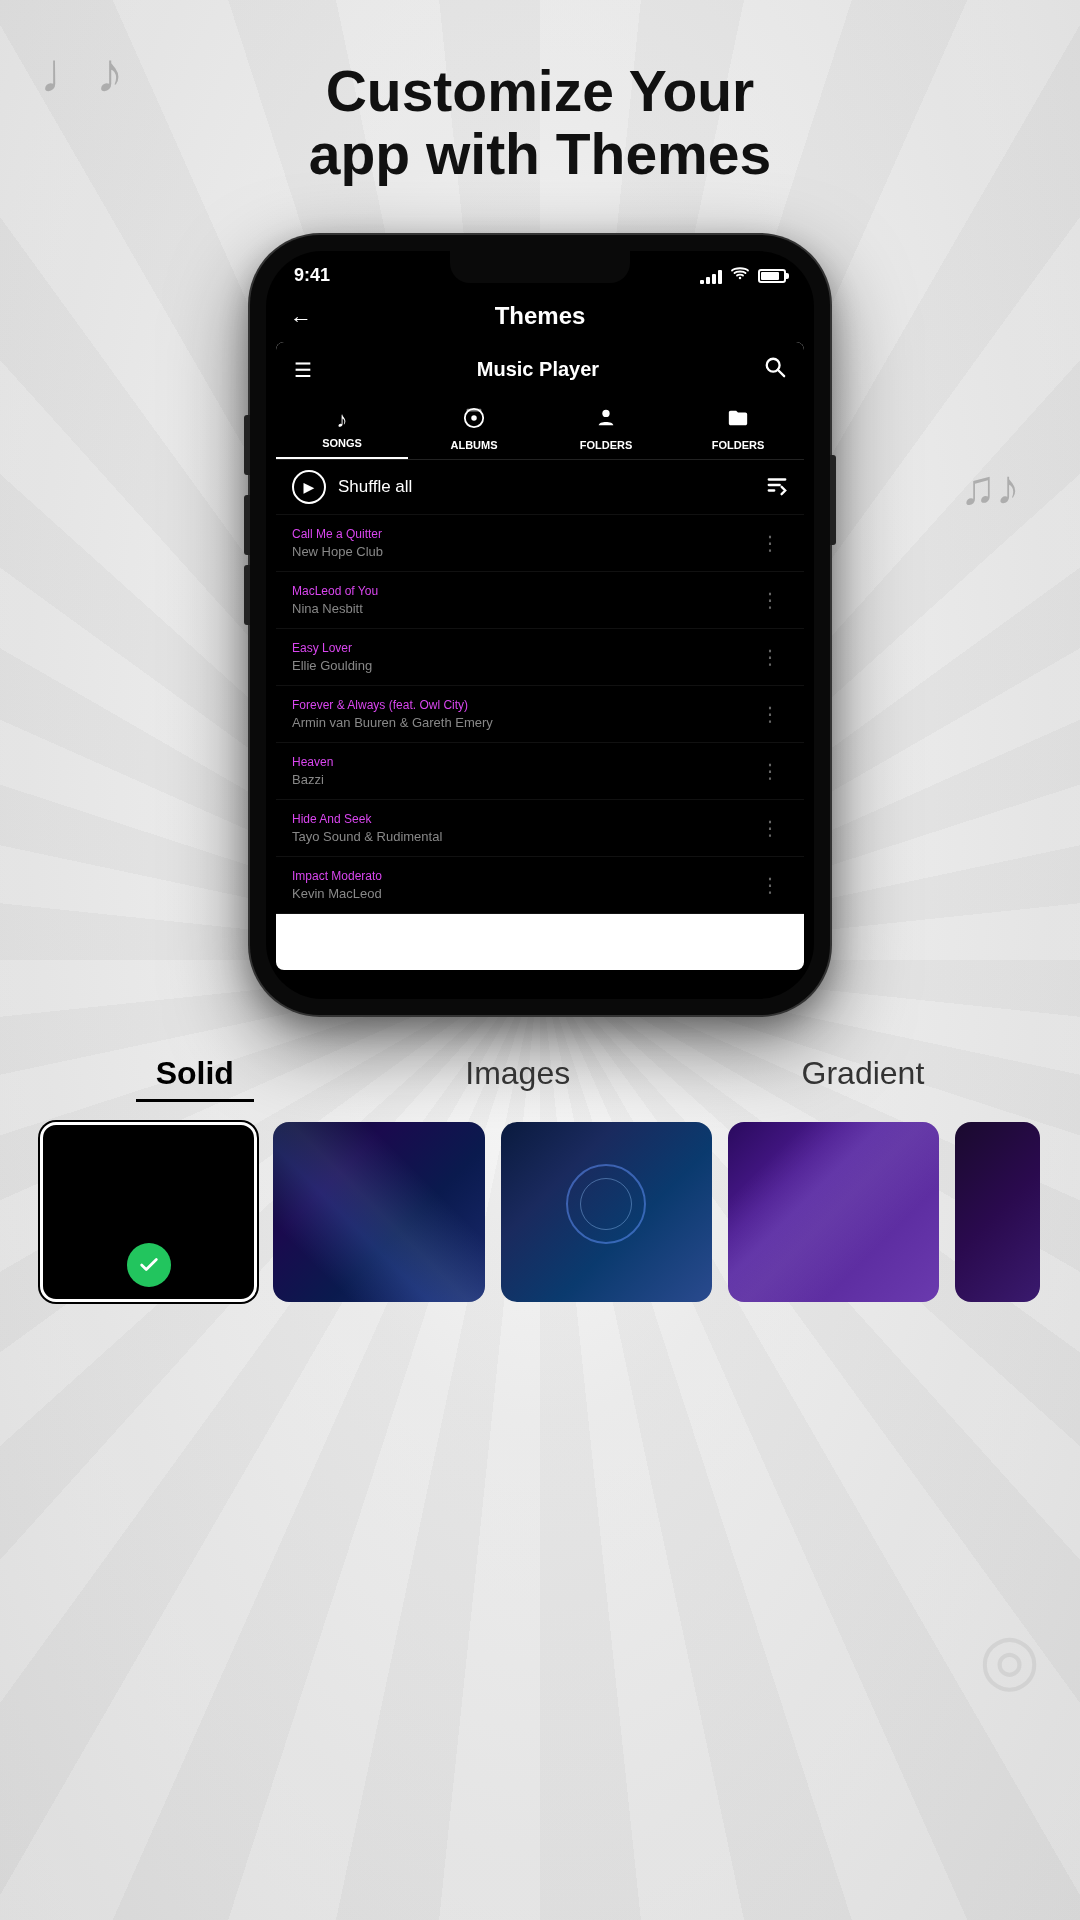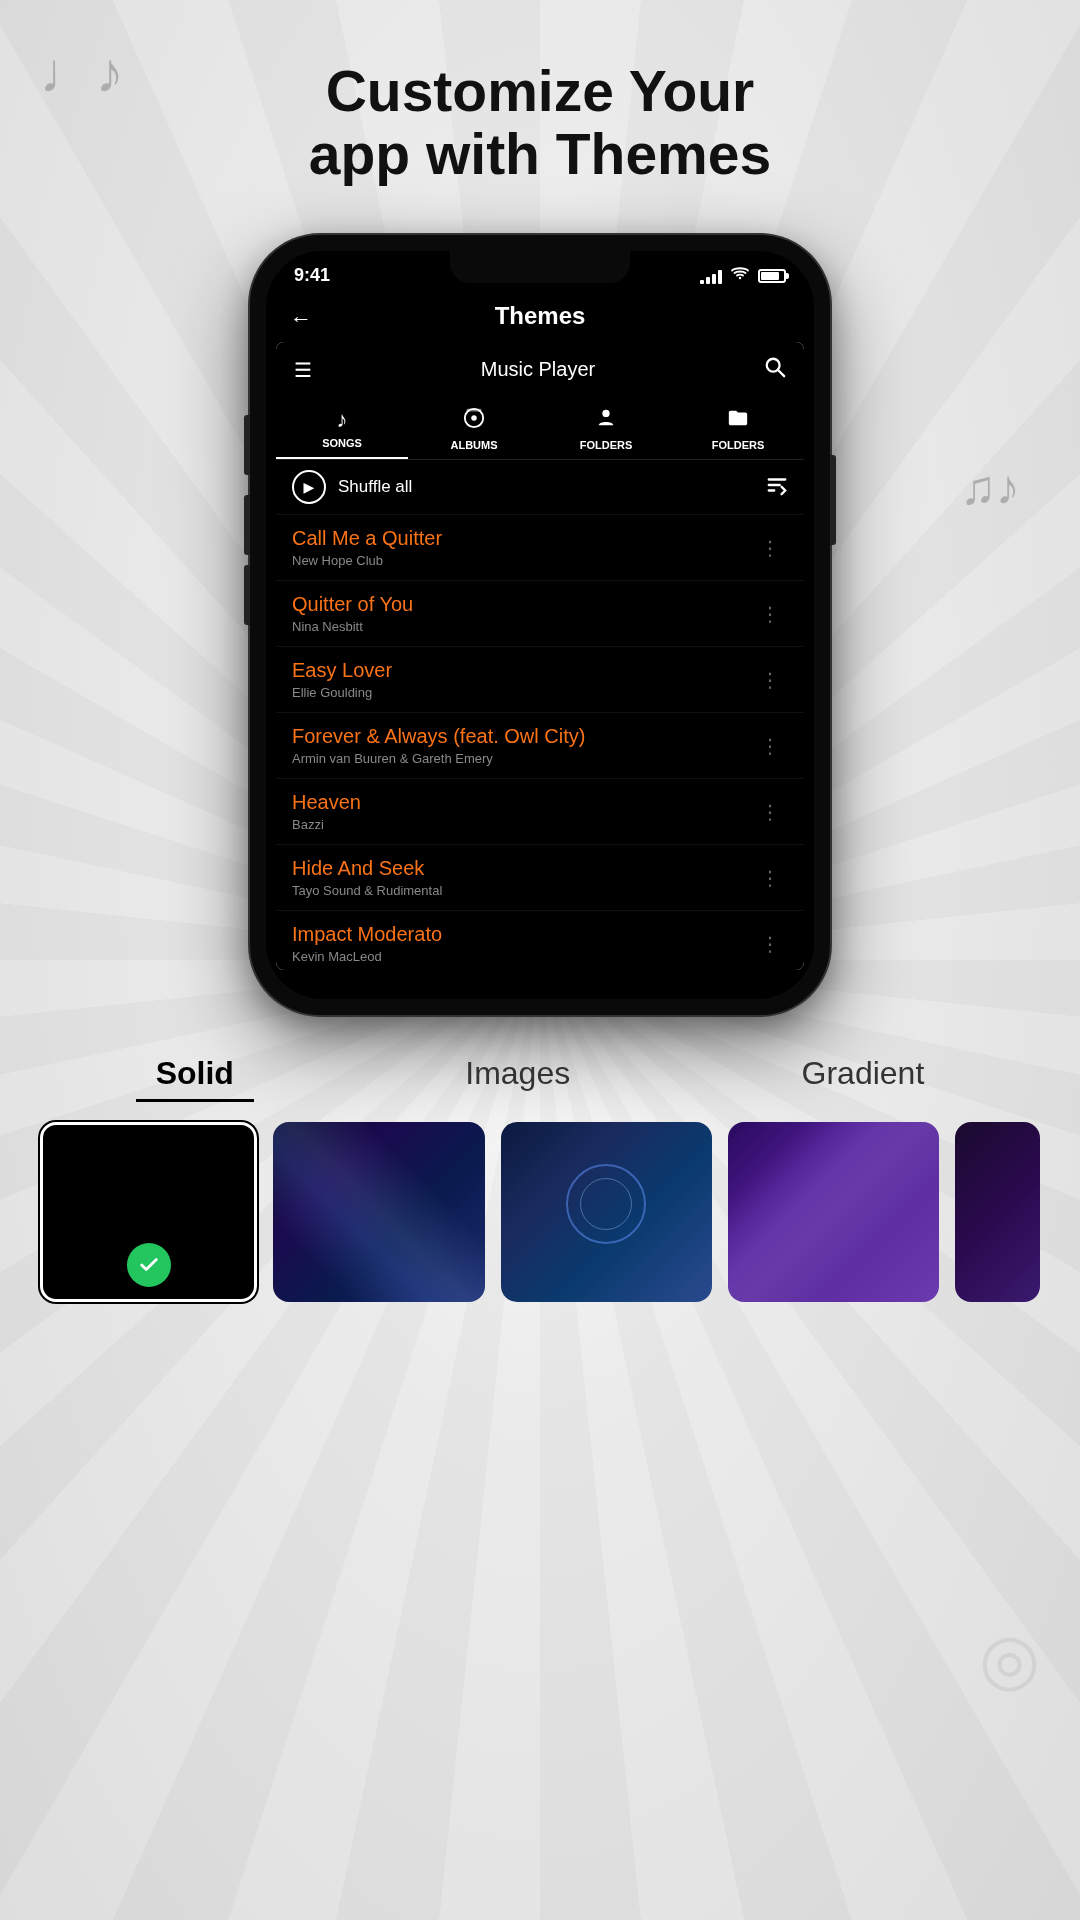--- a/index.html
+++ b/index.html
@@ -233,21 +233,21 @@
       padding: 14px 18px;
     }
 
     .hamburger-icon {
       font-size: 20px;
       color: #fff;
     }
 
     .inner-title {
       font-size: 20px;
-      font-weight: 400;
+      font-weight: 700;
       color: #fff;
     }
 
     .search-icon-inner {
       font-size: 20px;
       color: #fff;
     }
 
     
     .tabs {
@@ -333,22 +333,22 @@
       justify-content: space-between;
       padding: 12px 16px;
       border-bottom: 1px solid #111;
     }
 
     .song-info {
       flex: 1;
     }
 
     .song-title {
-      color: #f97316;
-      font-size: 20px;
+      color: #d946ef;
+      font-size: 12px;
       font-weight: 500;
       margin-bottom: 3px;
     }
 
     .song-artist {
       color: #888;
       font-size: 13px;
     }
 
     .more-dots {
@@ -596,21 +596,21 @@
         <div class="song-list">
           <div class="song-item">
             <div class="song-info">
               <div class="song-title">Call Me a Quitter</div>
               <div class="song-artist">New Hope Club</div>
             </div>
             <span class="more-dots">⋮</span>
           </div>
           <div class="song-item">
             <div class="song-info">
-              <div class="song-title">Quitter of You</div>
+              <div class="song-title">MacLeod of You</div>
               <div class="song-artist">Nina Nesbitt</div>
             </div>
             <span class="more-dots">⋮</span>
           </div>
           <div class="song-item">
             <div class="song-info">
               <div class="song-title">Easy Lover</div>
               <div class="song-artist">Ellie Goulding</div>
             </div>
             <span class="more-dots">⋮</span>

